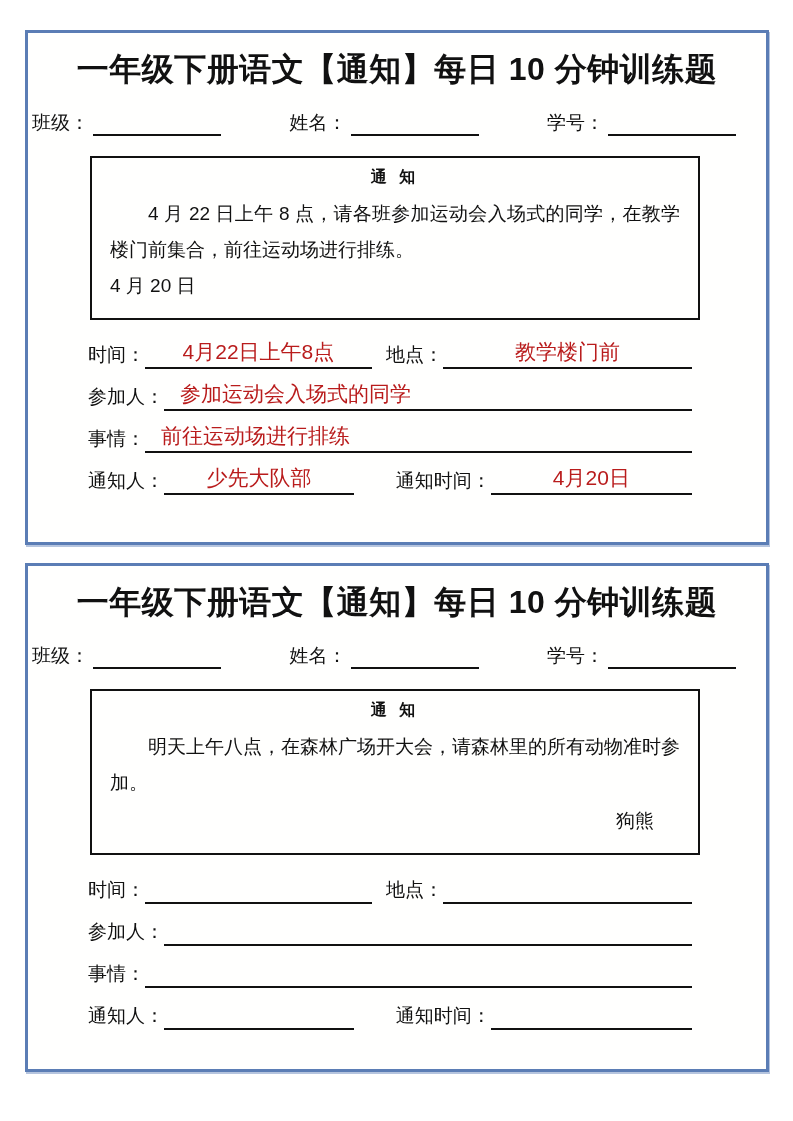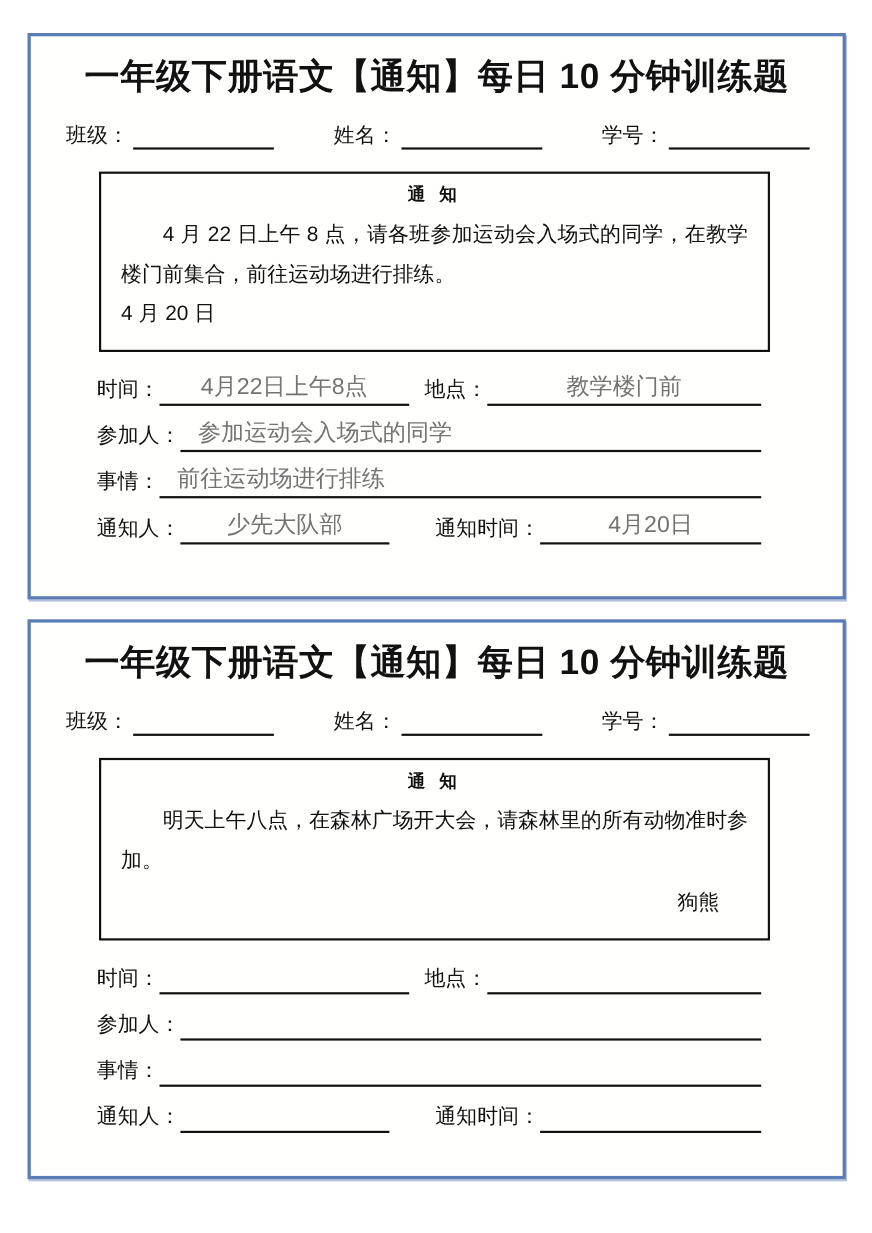--- a/index.html
+++ b/index.html
@@ -27,21 +27,21 @@
     font-size: 32px;
     font-weight: 700;
     margin-top: 15px;
     letter-spacing: 0.5px;
   }
 
   .id-row {
     display: flex;
     justify-content: space-between;
     align-items: flex-end;
-    margin: 18px 30px 0 32px;
+    margin: 18px 30px 0 4px;
     font-size: 19px;
   }
   .id-field { display: flex; align-items: flex-end; }
   .id-blank {
     display: inline-block;
     width: 128px; height: 22px;
     border-bottom: 2px solid #111;
     margin-left: 4px;
   }
 
@@ -72,34 +72,34 @@
   }
   .notice-date {
     font-size: 19px;
     line-height: 36px;
     padding-right: 50px;
   }
   .card-2 .notice-date { padding-right: 16px; }
 
   .form { margin: 20px 74px 0 60px; font-size: 19px; }
   .form-row { display: flex; align-items: flex-end; margin-top: 13px; height: 29px; }
-  .form-field { display: flex; flex: 1; min-width: 0; }
+  .form-field { display: flex; align-items: flex-end; flex: 1; min-width: 0; }
   .form-label { flex: 0 0 auto; white-space: nowrap; padding-bottom: 1px; }
   .blank {
     flex: 1 1 auto;
     border-bottom: 2px solid #111;
     height: 28px;
     text-align: center;
     overflow: visible;
     white-space: nowrap;
   }
   .blank.left-align { text-align: left; padding-left: 16px; }
   .answer {
     display: inline-block;
-    color: #737373;
+    color: #b91c1c;
     font-size: 21px;
     line-height: 26px;
     transform: translateY(-2px);
     white-space: nowrap;
   }
   .row-split .form-field:first-child { flex: 0 0 47%; margin-right: 14px; }
   .row-notifier .form-field:first-child { flex: 0 0 44%; margin-right: 42px; }
 </style>
 </head>
 <body>

